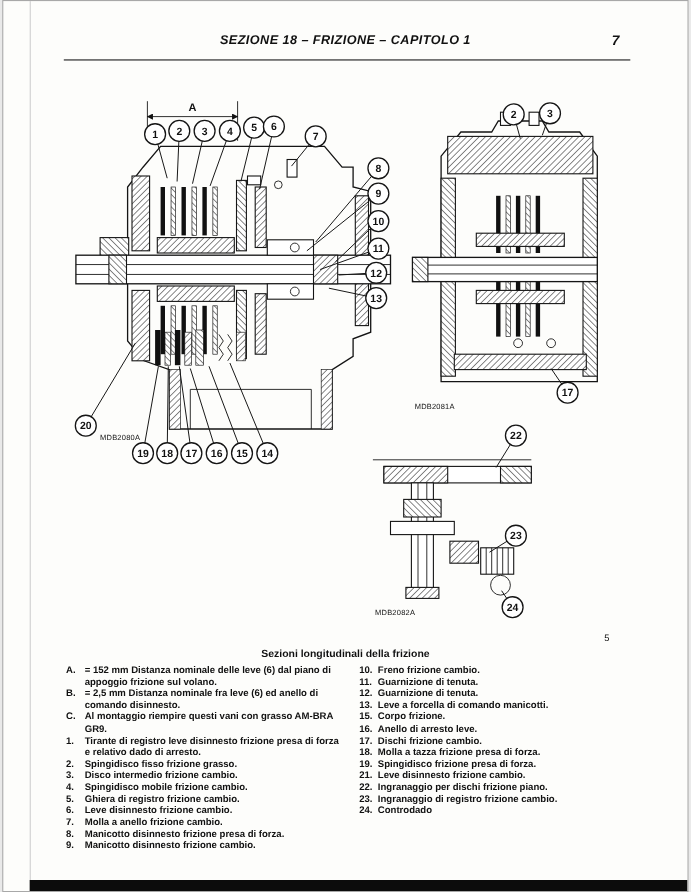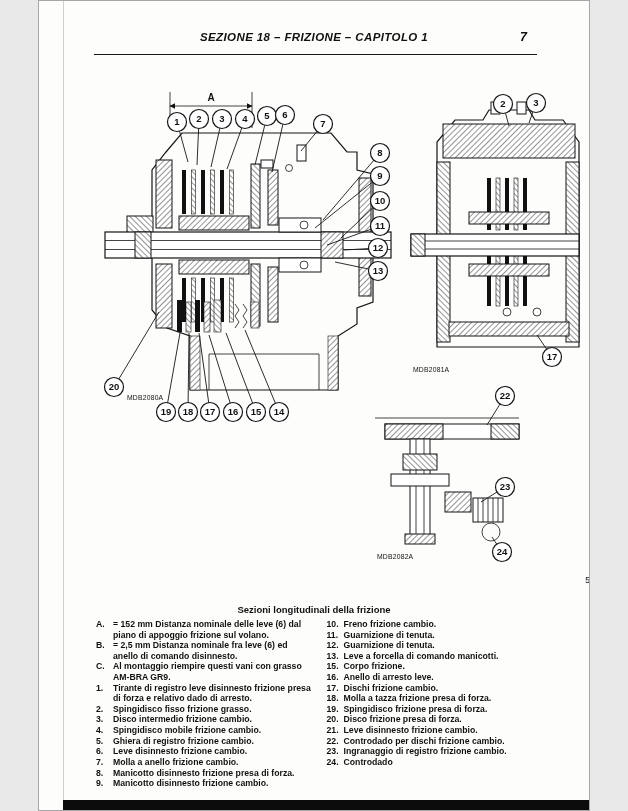--- a/index.html
+++ b/index.html
@@ -1,34 +1,34 @@
 <!DOCTYPE html>
 <html><head>
 <meta charset="utf-8">
 <style>
   html,body{margin:0;padding:0;background:#e9e9e9;}
   .page{
-    width:552px;height:811px;margin:0 auto;position:relative;overflow:hidden;
+    width:624px;height:811px;margin:0 auto;position:relative;overflow:hidden;
     background:#fdfdfb;border:1px solid #a8a8a8;box-sizing:border-box;
     font-family:"Liberation Sans",sans-serif;color:#111;
   }
   .edge-line{position:absolute;left:24px;top:0;bottom:0;width:1px;background:#cfcfcf;}
   .header{position:relative;height:57px;}
   .title{position:absolute;top:30px;left:0;right:0;text-align:center;
     font-style:italic;font-weight:bold;font-size:11.5px;letter-spacing:.4px;}
   .pagenum{position:absolute;top:29px;right:62px;font-style:italic;font-weight:bold;font-size:12.5px;}
   .header-rule{position:absolute;left:55px;right:52px;bottom:3px;border-top:1.6px solid #1a1a1a;}
   svg.figure{display:block;}
   svg.figure text{fill:#111;}
   .fig-label{font-size:6.8px;letter-spacing:.2px;}
   .page-ref{font-size:8.5px;}
   .dim-label{font-size:10px;font-weight:bold;}
   .outline{fill:none;stroke:#151515;stroke-width:1.2;}
   .thin{fill:none;stroke:#151515;stroke-width:.8;}
-  .caption{text-align:center;font-weight:bold;font-size:9.5px;margin-top:16px;}
+  .caption{text-align:center;font-weight:bold;font-size:9.5px;margin-top:1px;}
   .legend{display:flex;gap:14px;padding:4px 46px 0 57px;font-size:8.7px;line-height:1.22;}
   .legend-col{flex:1;min-width:0;}
   .legend-item{display:flex;}
   .legend-label{flex:0 0 17px;font-weight:bold;}
   .legend-text{flex:1;font-weight:bold;}
   .footer{position:absolute;right:50px;bottom:13px;width:190px;border-top:1px solid #222;
     padding-top:1px;text-align:right;font-size:8px;font-style:italic;font-weight:bold;}
   .bottom-bar{position:absolute;left:24px;right:0;bottom:0;height:10px;background:#0c0c0c;}
 </style>
 </head>
@@ -395,30 +395,26 @@
         </div>
         <div class="legend-item">
           <span class="legend-label">18.</span>
           <span class="legend-text">Molla a tazza frizione presa di forza.</span>
         </div>
         <div class="legend-item">
           <span class="legend-label">19.</span>
           <span class="legend-text">Spingidisco frizione presa di forza.</span>
         </div>
         <div class="legend-item">
-          <span class="legend-label">20.</span>
-          <span class="legend-text">Disco frizione presa di forza.</span>
-        </div>
-        <div class="legend-item">
           <span class="legend-label">21.</span>
           <span class="legend-text">Leve disinnesto frizione cambio.</span>
         </div>
         <div class="legend-item">
           <span class="legend-label">22.</span>
-          <span class="legend-text">Controdado per dischi frizione cambio.</span>
+          <span class="legend-text">Ingranaggio per dischi frizione piano.</span>
         </div>
         <div class="legend-item">
           <span class="legend-label">23.</span>
           <span class="legend-text">Ingranaggio di registro frizione cambio.</span>
         </div>
         <div class="legend-item">
           <span class="legend-label">24.</span>
           <span class="legend-text">Controdado</span>
         </div>
       </div>

